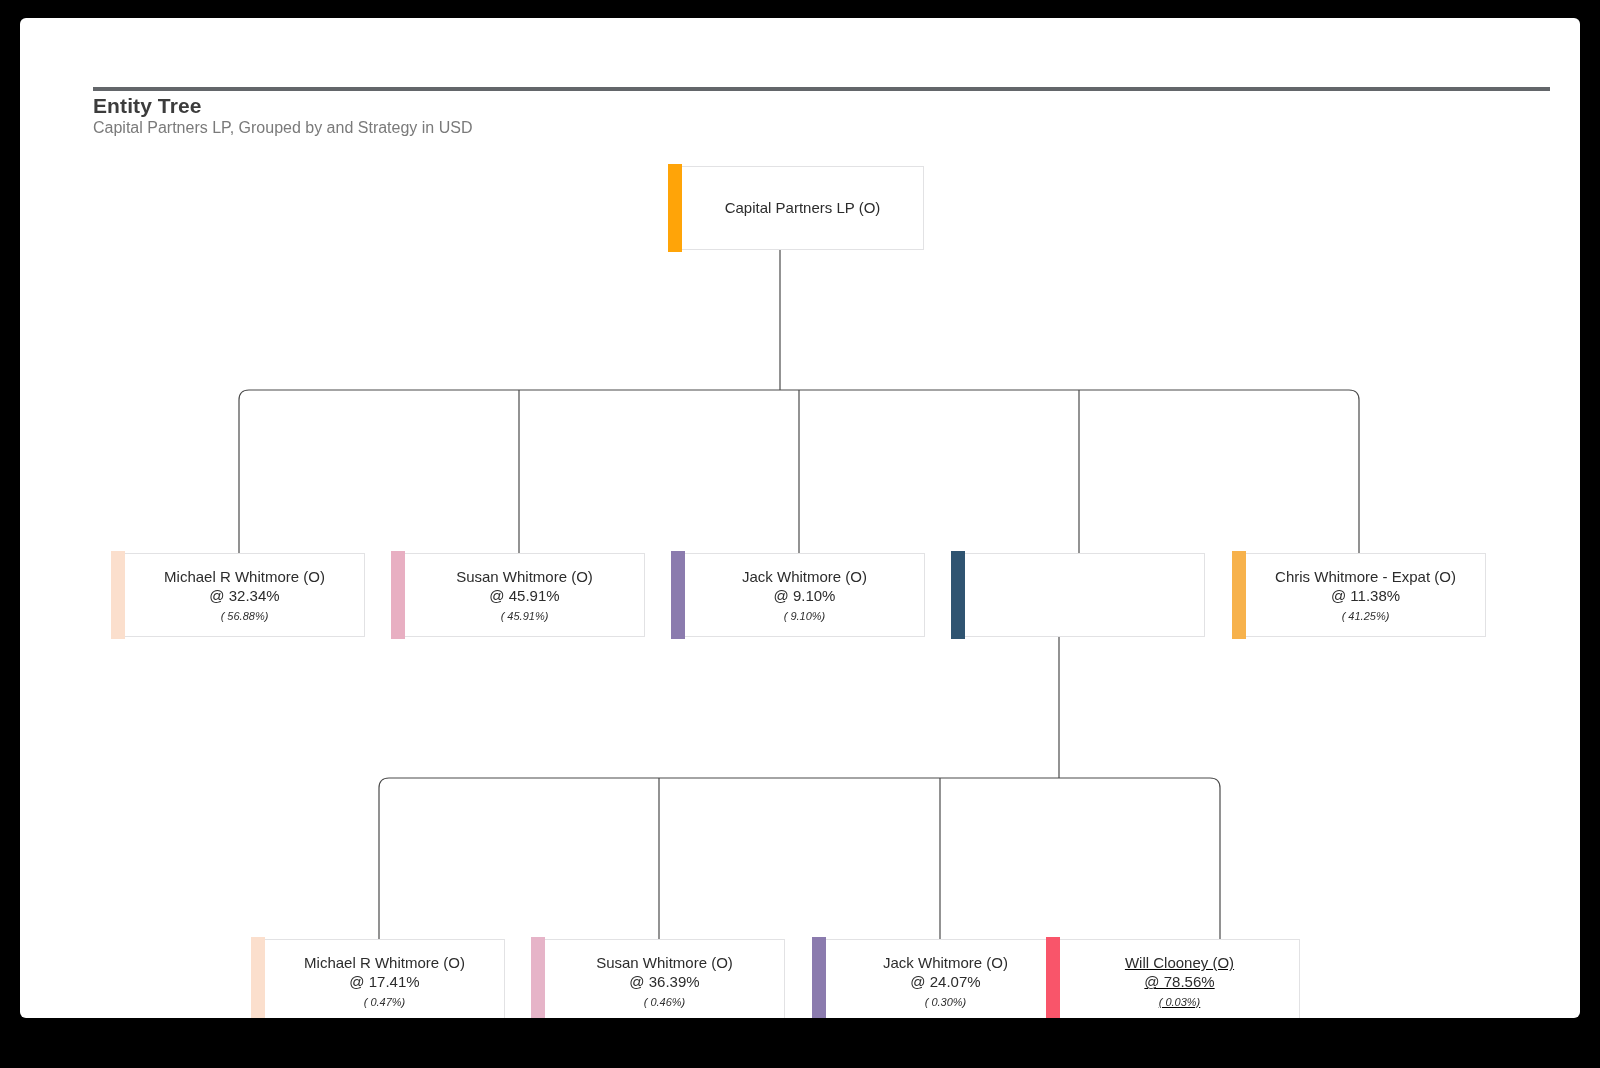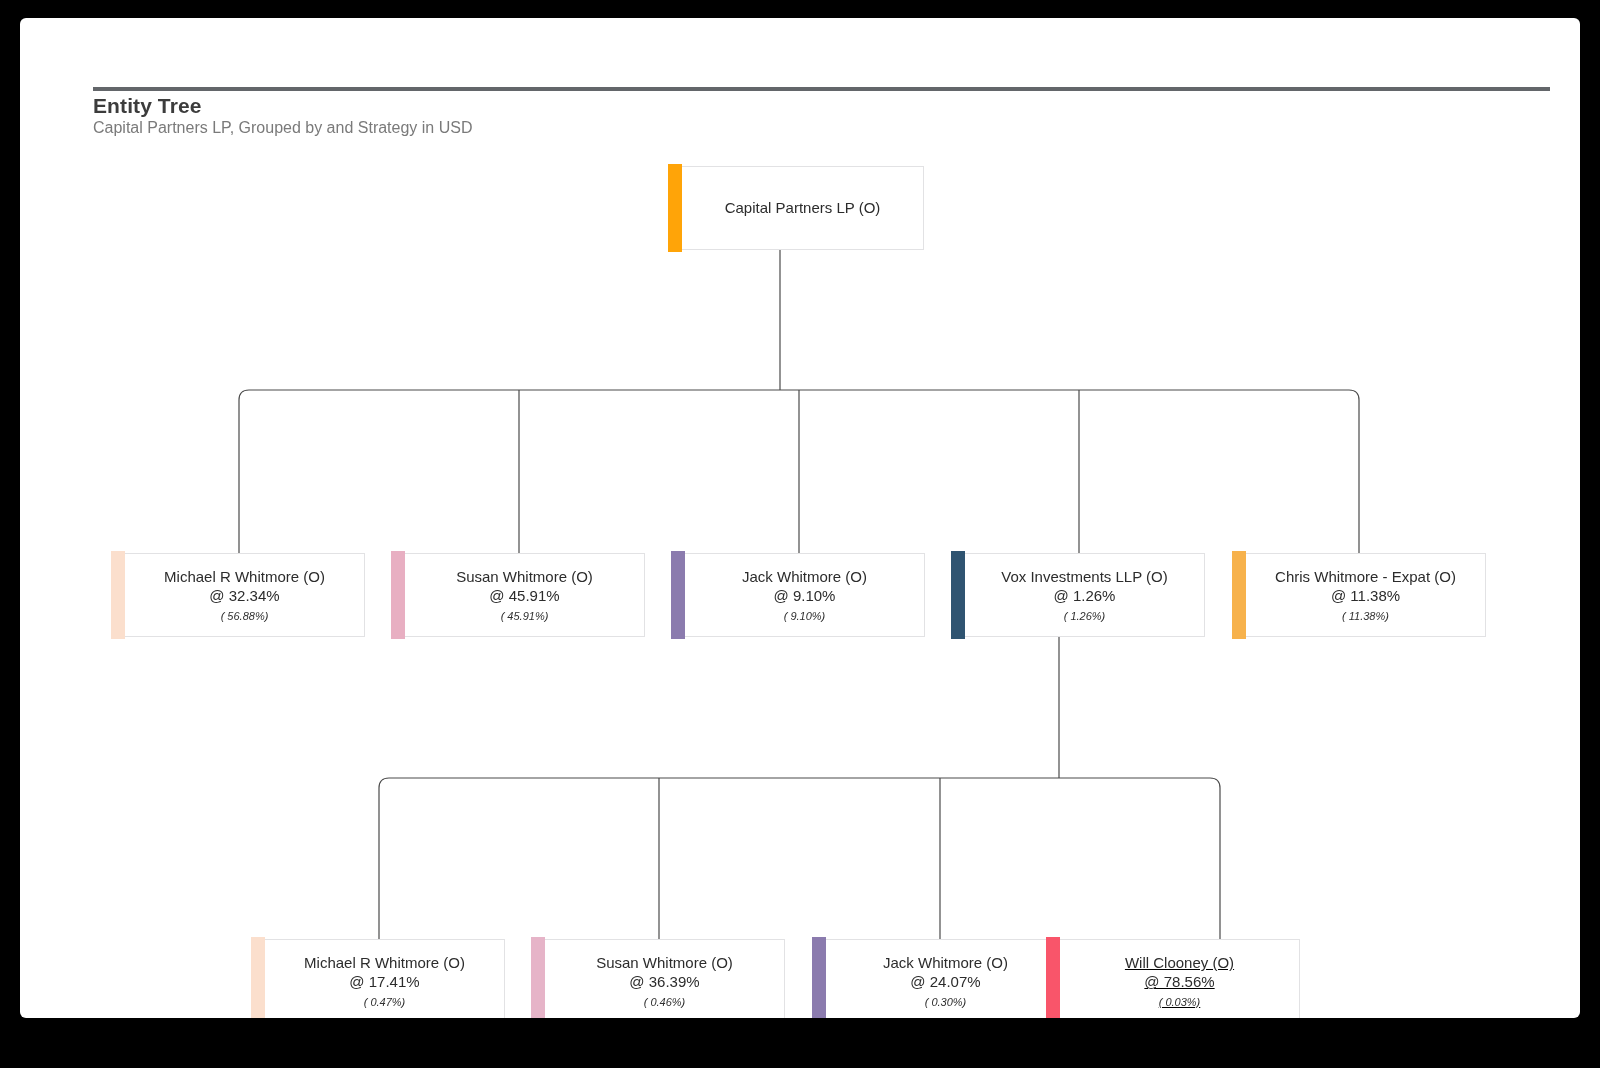--- a/index.html
+++ b/index.html
@@ -163,32 +163,27 @@
         <div class="node" style="left: 664px; top: 535px; width: 241px; height: 84px;">
           <div class="node-accent" style="background: rgb(139, 123, 174);"></div>
           <div class="node-body">
             <span class="node-name">Jack Whitmore (O)</span>
             <span class="node-pct">@ 9.10%</span>
             <span class="node-sub">( 9.10%)</span>
           </div>
         </div>
         <div class="node" style="left: 944px; top: 535px; width: 241px; height: 84px;">
           <div class="node-accent" style="background: rgb(47, 84, 113);"></div>
-          <div class="node-body">
-            <span class="node-name">Vox Investments LLP (O)</span>
-            <span class="node-pct">@ 1.26%</span>
-            <span class="node-sub">( 1.26%)</span>
-          </div>
         </div>
         <div class="node" style="left: 1225px; top: 535px; width: 241px; height: 84px;">
           <div class="node-accent" style="background: rgb(247, 178, 76);"></div>
           <div class="node-body">
             <span class="node-name">Chris Whitmore - Expat (O)</span>
             <span class="node-pct">@ 11.38%</span>
-            <span class="node-sub">( 11.38%)</span>
+            <span class="node-sub">( 41.25%)</span>
           </div>
         </div>
         <div class="node" style="left: 244px; top: 921px; width: 241px; height: 84px;">
           <div class="node-accent" style="background: rgb(251, 223, 205);"></div>
           <div class="node-body">
             <span class="node-name">Michael R Whitmore (O)</span>
             <span class="node-pct">@ 17.41%</span>
             <span class="node-sub">( 0.47%)</span>
           </div>
         </div>

